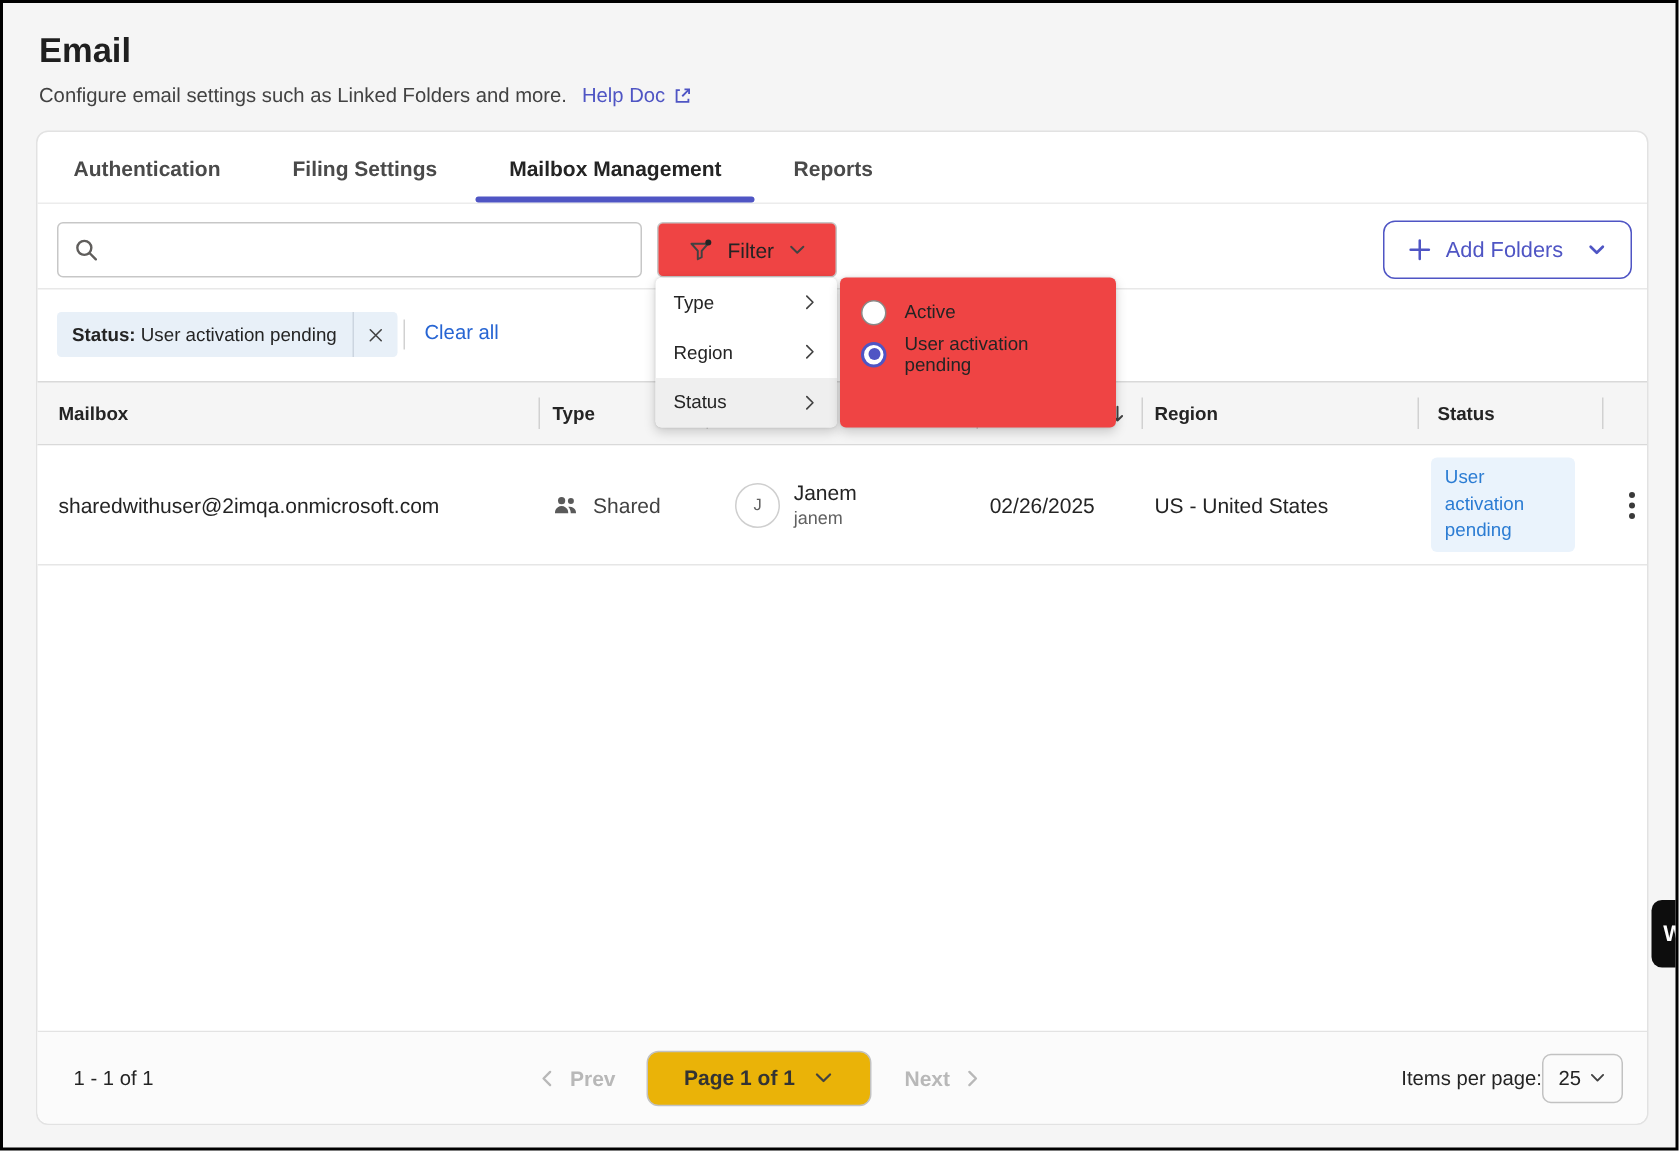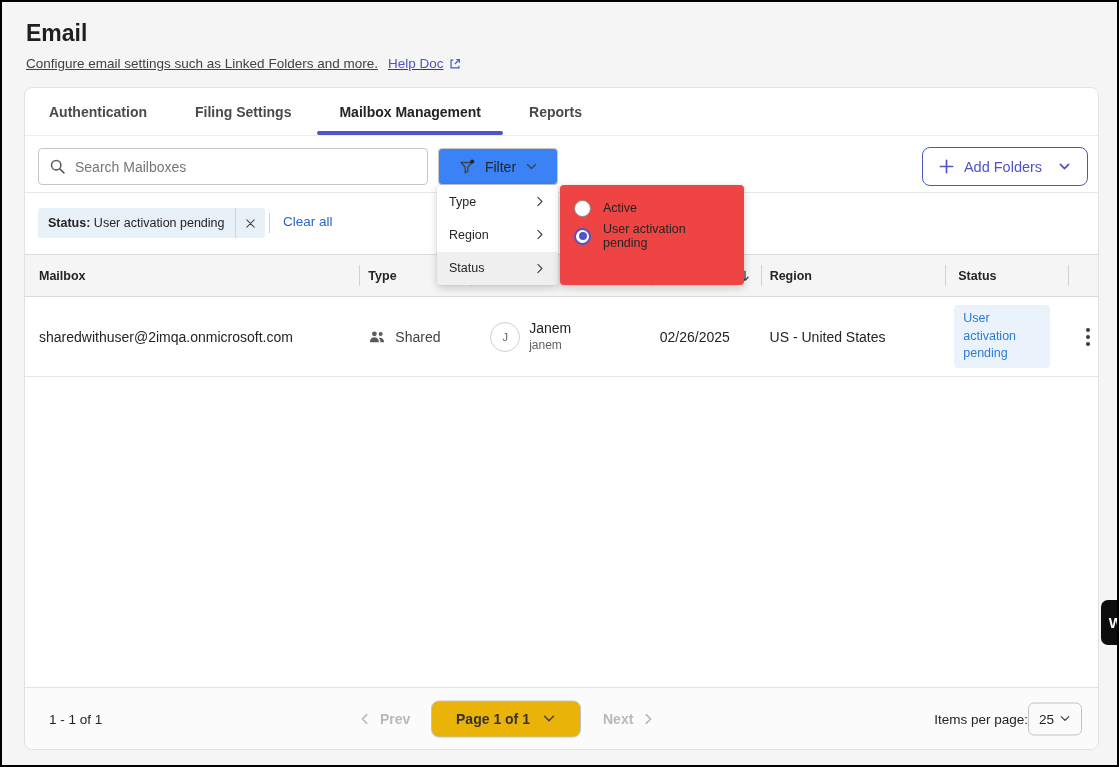--- a/index.html
+++ b/index.html
@@ -18,34 +18,34 @@
   body{
     position:relative;
     border:2px solid #000;
     background:#f5f5f5;
     overflow:hidden;
     font-family:"Liberation Sans","DejaVu Sans",sans-serif;
     color:var(--text-primary);
   }
   
   .page-title{position:absolute;left:24px;top:18px;font-size:23px;font-weight:bold;color:#1f1f1f;}
-  .page-sub{position:absolute;left:24px;top:54px;font-size:13.5px;color:#424242;display:flex;align-items:flex-start;gap:10px;text-decoration:underline;}
+  .page-sub{position:absolute;left:24px;top:54px;font-size:13.5px;color:#424242;display:flex;align-items:flex-start;gap:10px;}
   .help-link{color:var(--accent);cursor:pointer;display:inline-flex;align-items:center;gap:5px;font-size:13.5px;}
   
   .card{position:absolute;left:22px;top:85px;width:1075px;height:663px;background:#fff;border:1px solid #e2e2e2;border-radius:8px;}
   
   .tabbar{position:absolute;left:0;top:0;right:0;height:48px;border-bottom:1px solid #ececec;display:flex;align-items:stretch;padding-left:0;}
   .tab{position:relative;padding:0 24px;display:flex;align-items:center;font-size:14px;font-weight:bold;color:#4a4a4a;cursor:pointer;}
   .tab.active{color:#242424;}
   .tab.active::after{content:'';position:absolute;left:2px;right:2px;bottom:0;height:4px;background:var(--accent);border-radius:3px;}
   
   .searchbox{position:absolute;left:13px;top:60px;width:390px;height:37px;border:1px solid #c7c7c7;border-radius:4px;background:#fff;display:flex;align-items:center;padding:0 10px;gap:9px;}
   .searchbox input{border:none;outline:none;flex:1;font-size:14px;color:#242424;font-family:inherit;background:transparent;}
   .searchbox input::placeholder{color:#767676;}
-  .filter-btn{position:absolute;left:413px;top:60px;width:120px;height:37px;border:1px solid #c7c7c7;border-radius:4px;background:#3b82f6;display:flex;align-items:center;justify-content:center;gap:9px;font-size:14px;color:#242424;cursor:pointer;}
+  .filter-btn{position:absolute;left:413px;top:60px;width:120px;height:37px;border:1px solid #c7c7c7;border-radius:4px;background:#ef4444;display:flex;align-items:center;justify-content:center;gap:9px;font-size:14px;color:#242424;cursor:pointer;}
   .add-btn{position:absolute;left:897px;top:59px;width:166px;height:39px;border:1.5px solid var(--accent);border-radius:8px;background:#fff;display:flex;align-items:center;justify-content:center;gap:10px;font-size:14.5px;color:var(--accent);cursor:pointer;}
   .toolbar-divider{position:absolute;left:0;right:0;top:104px;height:1px;background:#e8e8e8;}
   
   .chip{position:absolute;left:13px;top:120px;height:30px;display:inline-flex;align-items:center;background:var(--chip-bg);border-radius:3px;font-size:12.5px;}
   .chip-text{padding:0 10px;white-space:nowrap;}
   .chip-text b{font-weight:bold;}
   .chip-close{width:30px;height:30px;border-left:1px solid #ccd5e0;display:flex;align-items:center;justify-content:center;cursor:pointer;}
   .chip-sep{position:absolute;left:244px;top:125px;width:1px;height:20px;background:#d1d1d1;}
   .clear-all{position:absolute;left:258px;top:126px;font-size:13.5px;color:var(--link-blue);cursor:pointer;}
   
@@ -117,21 +117,20 @@
     <div class="tab">Filing Settings</div>
     <div class="tab active">Mailbox Management</div>
     <div class="tab">Reports</div>
   </div>
 
   <div class="searchbox">
     <svg width="17" height="17" viewBox="0 0 16 16" fill="none" stroke="#605e5c" stroke-width="1.5" stroke-linecap="round">
       <circle cx="6.8" cy="6.8" r="4.4"></circle>
         <path d="M10.2 10.2 14 14"></path>
     </svg>
-    <input type="text" placeholder="Search Mailboxes" style="">
   </div>
 
   <div class="filter-btn">
     <svg width="18" height="18" viewBox="0 0 18 18" fill="none">
       <path d="M3 4.5h11l-4.2 4.8v4.2l-2.6 1.3V9.3L3 4.5z" stroke="#424242" stroke-width="1.3" stroke-linejoin="round"></path>
       <circle cx="14.2" cy="3.6" r="2" fill="#242424"></circle>
     </svg>
     <span>Filter</span>
     <svg width="13" height="13" viewBox="0 0 16 16" fill="none" stroke="#424242" stroke-width="1.6" stroke-linecap="round" stroke-linejoin="round">
       <path d="M3 5.5 8 10.5 13 5.5"></path>

